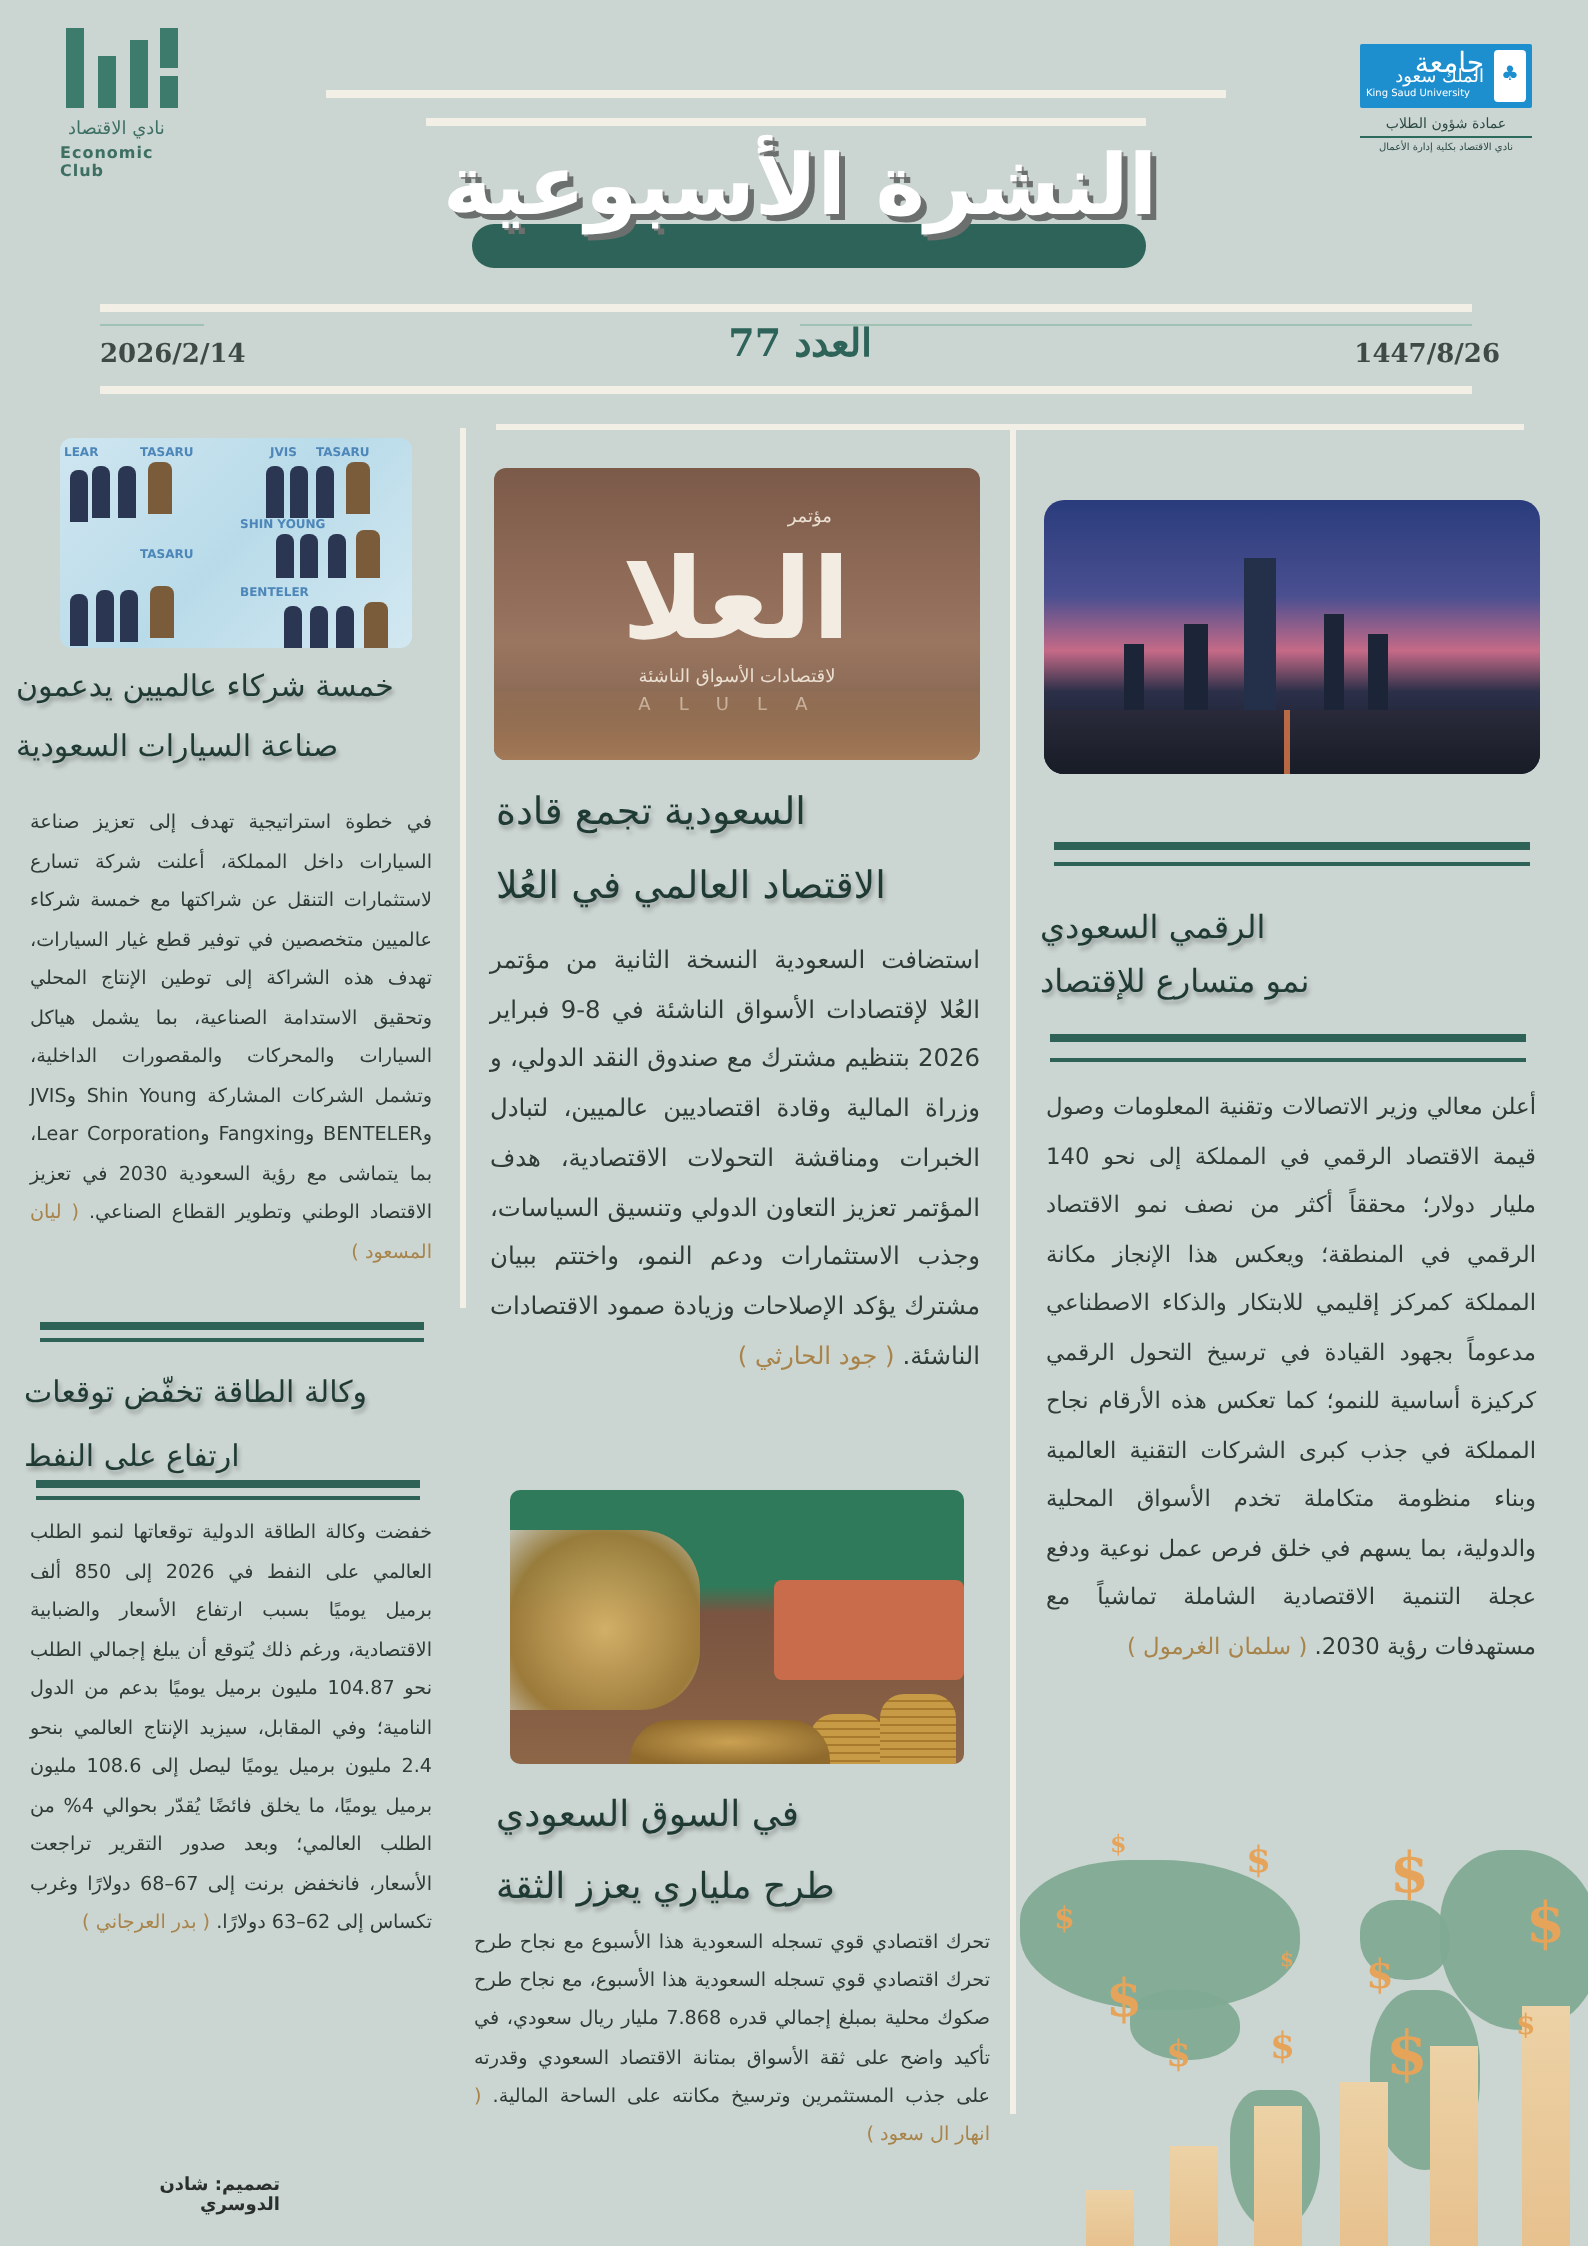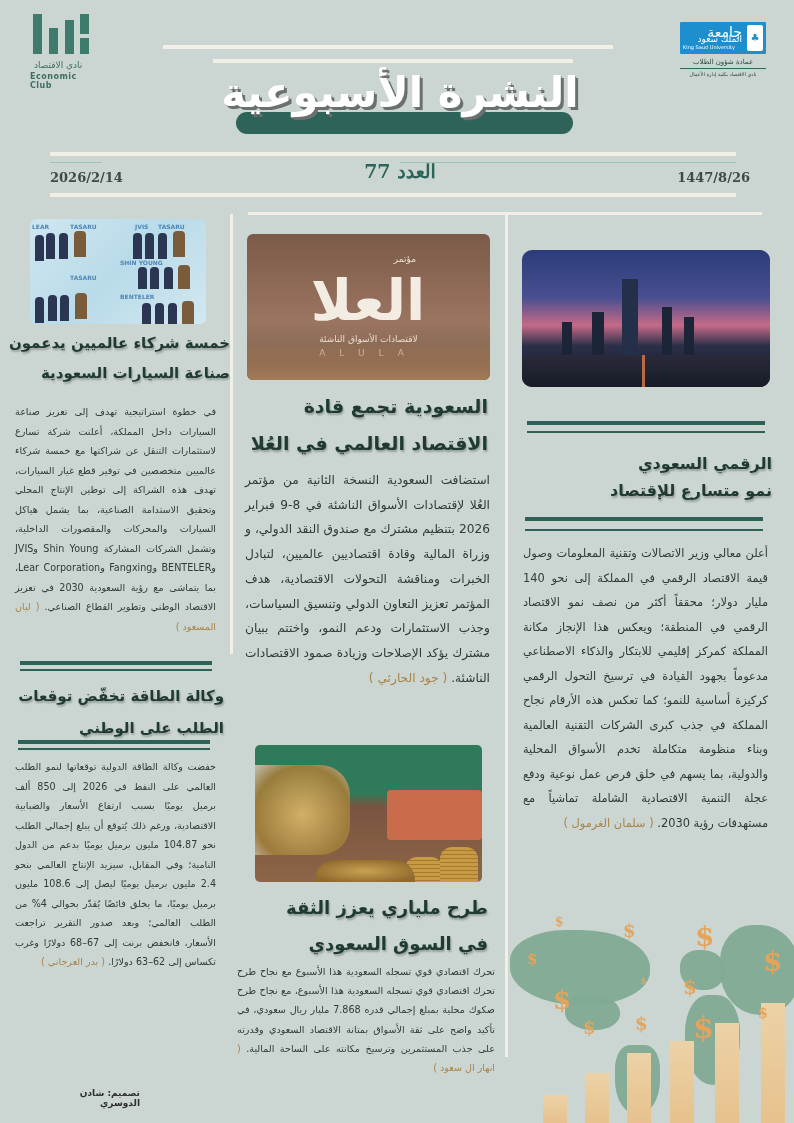--- a/index.html
+++ b/index.html
@@ -46,21 +46,21 @@
 
   
   .col-text {
     position: absolute; direction: rtl; text-align: justify;
     font-size: 11.4px; line-height: 24.5px; color: #2e3b37;
   }
   .col-text.small { font-size: 9.6px; line-height: 19.5px; }
   .col-text.tiny { font-size: 9.6px; line-height: 19.2px; }
   .author { color: #a8844a; }
   .headline {
-    position: absolute; direction: rtl; text-align: right; font-weight: bold;
+    position: absolute; direction: rtl; text-align: left; font-weight: normal;
     color: #1f3a33; text-shadow: 1px 2px 2px rgba(0,0,0,0.25);
   }
   .img {
     position: absolute; border-radius: 10px; overflow: hidden;
   }
   .img-skyline { left: 522px; top: 250px; width: 248px; height: 137px;
     background: linear-gradient(180deg, #2a3c7c 0%, #4a4f90 35%, #c56a87 55%, #2b2f48 70%, #141a2a 100%); }
   .img-skyline .tower { position: absolute; bottom: 30px; background: #1c2438; }
   .img-alula { left: 247px; top: 234px; width: 243px; height: 146px; border-radius: 6px;
     background: linear-gradient(180deg, #7c5a49 0%, #9a7560 60%, #8a6a54 80%, #6e5240 100%); }
@@ -202,22 +202,22 @@
 
 <div class="img img-coins">
   <div class="book"></div>
   <div class="jar"></div>
   <div class="stack" style="left:150px;height:25px;"></div>
   <div class="stack" style="left:185px;height:35px;"></div>
   <div class="abs" style="left:60px;bottom:0;width:100px;height:22px;background:radial-gradient(ellipse at center,#caa153,#8f6a2c 80%);border-radius:20px 20px 0 0;"></div>
 </div>
 
 <div class="headline" style="left:248px;top:890px;width:240px;font-size:18px;line-height:36px;">
+  <div>في السوق السعودي</div>
   <div>طرح ملياري يعزز الثقة</div>
-  <div>في السوق السعودي</div>
 </div>
 <div class="col-text tiny" style="left:237px;top:962px;width:258px;">
   <span>تحرك اقتصادي قوي تسجله السعودية هذا الأسبوع مع نجاح طرح تحرك اقتصادي قوي تسجله السعودية هذا الأسبوع، مع نجاح طرح صكوك محلية بمبلغ إجمالي قدره 7.868 مليار ريال سعودي، في تأكيد واضح على ثقة الأسواق بمتانة الاقتصاد السعودي وقدرته على جذب المستثمرين وترسيخ مكانته على الساحة المالية.</span>
   <span class="author">( انهار ال سعود )</span>
 </div>
 
 <div class="img img-partners">
   <div class="tag" style="left:40px;top:4px;">TASARU</div>
   <div class="tag" style="left:105px;top:4px;">JVIS</div>
   <div class="tag" style="left:128px;top:4px;">TASARU</div>
@@ -254,21 +254,21 @@
 </div>
 <div class="col-text small" style="left:15px;top:402px;width:201px;">
   <span>في خطوة استراتيجية تهدف إلى تعزيز صناعة السيارات داخل المملكة، أعلنت شركة تسارع لاستثمارات التنقل عن شراكتها مع خمسة شركاء عالميين متخصصين في توفير قطع غيار السيارات، تهدف هذه الشراكة إلى توطين الإنتاج المحلي وتحقيق الاستدامة الصناعية، بما يشمل هياكل السيارات والمحركات والمقصورات الداخلية، وتشمل الشركات المشاركة Shin Young وJVIS وBENTELER وFangxing وLear Corporation، بما يتماشى مع رؤية السعودية 2030 في تعزيز الاقتصاد الوطني وتطوير القطاع الصناعي.</span>
   <span class="author">( ليان المسعود )</span>
 </div>
 
 <div class="green-rule" style="left:20px;top:661px;width:192px;height:4px;"></div>
 <div class="green-rule" style="left:20px;top:669px;width:192px;height:2px;"></div>
 <div class="headline" style="left:12px;top:680px;width:212px;font-size:15px;line-height:32px;">
   <div>وكالة الطاقة تخفّض توقعات</div>
-  <div>الطلب على الوطني</div>
+  <div>ارتفاع على النفط</div>
 </div>
 <div class="green-rule" style="left:18px;top:740px;width:192px;height:4px;"></div>
 <div class="green-rule" style="left:18px;top:748px;width:192px;height:2px;"></div>
 
 <div class="col-text small" style="left:15px;top:757px;width:201px;">
   <span>خفضت وكالة الطاقة الدولية توقعاتها لنمو الطلب العالمي على النفط في 2026 إلى 850 ألف برميل يوميًا بسبب ارتفاع الأسعار والضبابية الاقتصادية، ورغم ذلك يُتوقع أن يبلغ إجمالي الطلب نحو 104.87 مليون برميل يوميًا بدعم من الدول النامية؛ وفي المقابل، سيزيد الإنتاج العالمي بنحو 2.4 مليون برميل يوميًا ليصل إلى 108.6 مليون برميل يوميًا، ما يخلق فائضًا يُقدّر بحوالي 4% من الطلب العالمي؛ وبعد صدور التقرير تراجعت الأسعار، فانخفض برنت إلى 67–68 دولارًا وغرب تكساس إلى 62–63 دولارًا.</span>
   <span class="author">( بدر العرجاني )</span>
 </div>
 
 <div class="abs" style="left:40px;top:1088px;width:100px;text-align:right;direction:rtl;font-size:9px;font-weight:bold;color:#2a2f2d;">تصميم: شادن الدوسري</div>

